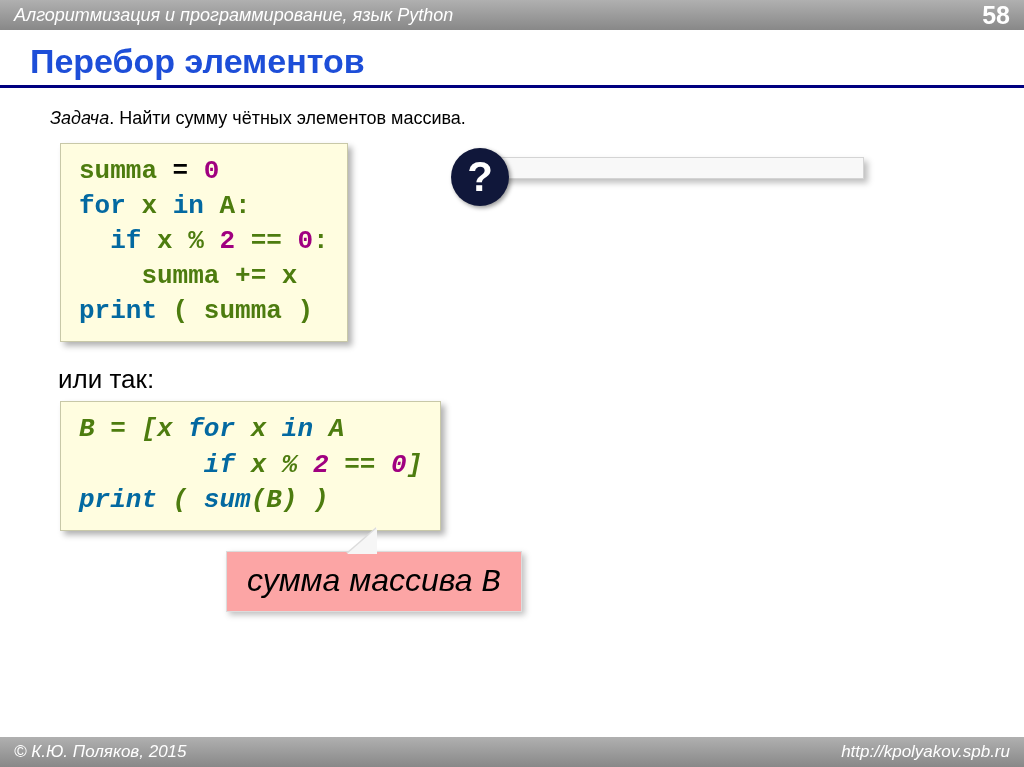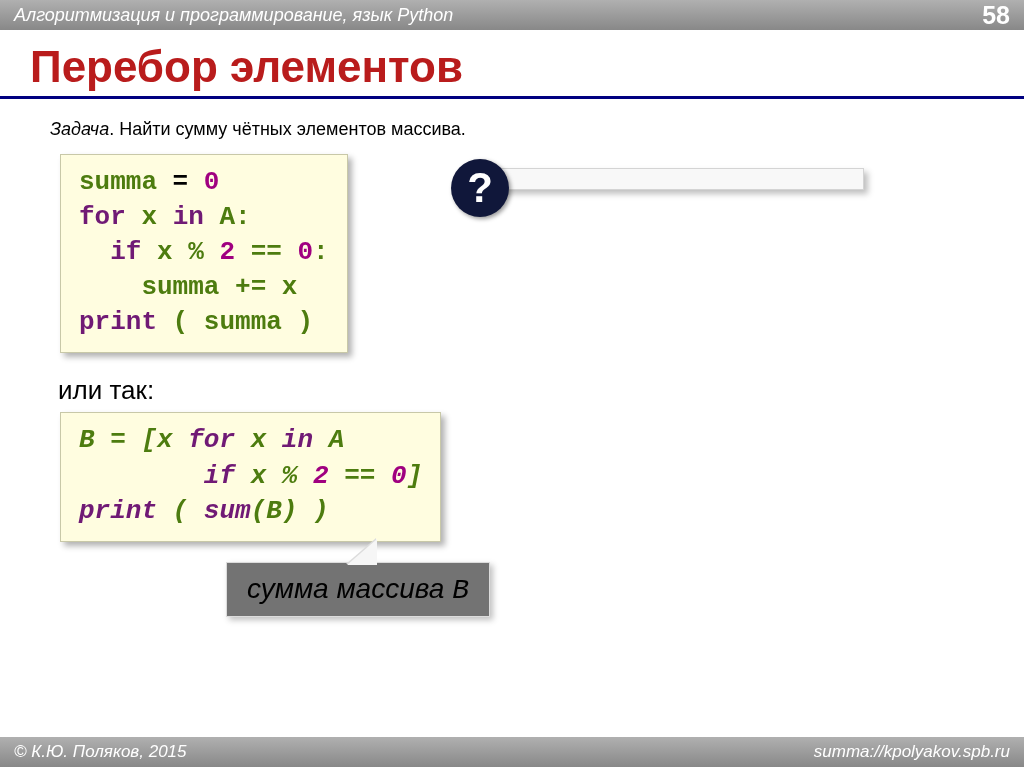--- a/index.html
+++ b/index.html
@@ -29,23 +29,23 @@
   }
   .header .page-number {
     font-weight: bold;
     font-style: normal;
     color: #fff;
     font-size: 25px;
   }
 
   
   .title {
-    font-size: 44px;
-    font-weight: bold;
-    color: #b91c1c;
+    font-size: 34px;
+    font-weight: bold;
+    color: #1d4ed8;
     padding: 12px 30px 4px 30px;
     border-bottom: 3px solid #000080;
     margin: 0 0 6px 0;
   }
 
   
   .content {
     padding: 0 30px;
     position: relative;
   }
@@ -65,21 +65,21 @@
     font-weight: bold;
     font-size: 26px;
     line-height: 1.35;
     padding: 10px 18px 12px 18px;
     width: max-content;
     margin-left: 30px;
     white-space: pre;
     position: relative;
   }
 
-  .code-box .kw  { color: #701a75; }
+  .code-box .kw  { color: #0369a1; }
   .code-box .str { color: #a00080; }
   .code-box .op  { color: #000; }
   .code-box .nm  { color: #4d7c0f; }
 
   .alt-label {
     font-size: 26px;
     font-weight: normal;
     margin: 22px 0 6px 28px;
   }
 
@@ -111,25 +111,25 @@
     align-items: center;
     justify-content: center;
     box-shadow: 2px 2px 4px rgba(0,0,0,0.4);
   }
 
   
   .bubble {
     position: absolute;
     left: 196px;
     top: 150px;
-    background: #737373;
+    background: #fca5a5;
     border: 1px solid #dcdcdc;
     box-shadow: 3px 3px 6px rgba(0,0,0,0.25);
     padding: 10px 20px;
-    font-size: 28px;
+    font-size: 32px;
     font-family: Arial, sans-serif;
   }
   .bubble .mono { font-family: "Courier New", monospace; }
   .bubble::before {
     content: "";
     position: absolute;
     top: -24px;
     left: 120px;
     border-left: 30px solid transparent;
     border-right: 0 solid transparent;
@@ -197,14 +197,14 @@
 
     <div class="bubble">
       <span>сумма массива </span><span class="mono">B</span>
     </div>
   </div>
 
 </div>
 
 <div class="footer">
   <span>© К.Ю. Поляков, 2015</span>
-  <span>summa://kpolyakov.spb.ru</span>
+  <span>http://kpolyakov.spb.ru</span>
 </div>
 
 </body></html>

